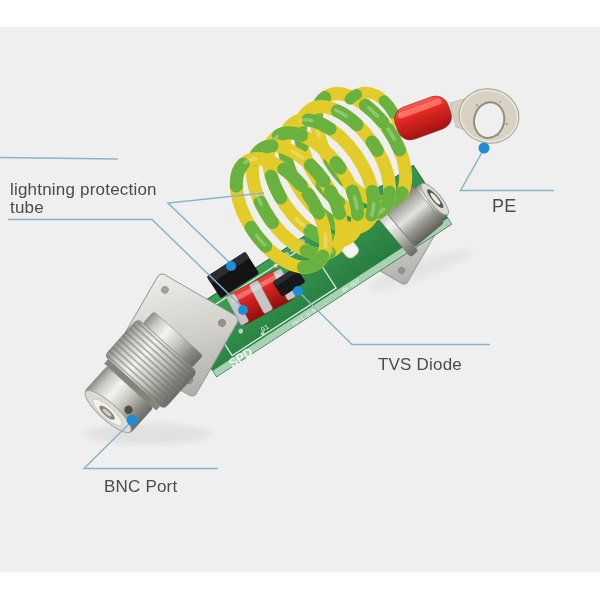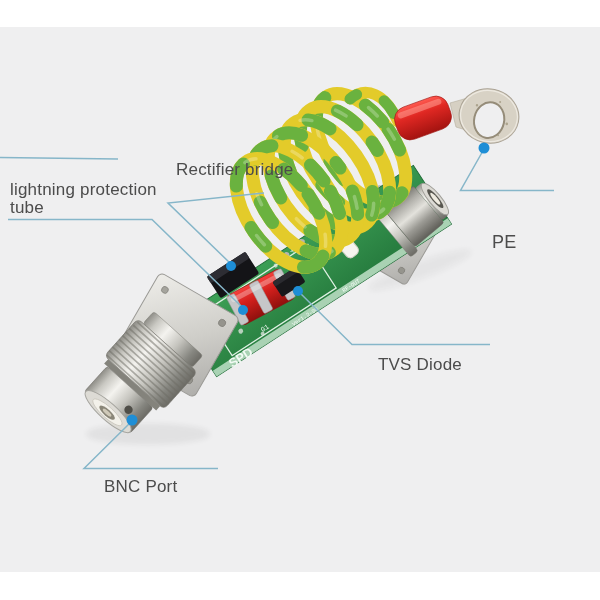--- a/index.html
+++ b/index.html
@@ -2,21 +2,21 @@
 <html><head>
 <meta charset="utf-8">
 <style>
   html,body{margin:0;padding:0;}
   body{width:600px;height:600px;overflow:hidden;background:#ffffff;font-family:"Liberation Sans",sans-serif;}
   #stage{position:relative;width:600px;height:600px;background:#ffffff;}
   #photo-svg{position:absolute;left:0;top:0;width:600px;height:600px;display:block;}
   .label{position:absolute;color:#4c4c4c;letter-spacing:.2px;line-height:20px;white-space:pre-line;}
   .label-lightning{left:10px;top:181px;width:158px;font-size:17px;line-height:18px;}
   .label-rectifier{left:176px;top:160px;font-size:17px;white-space:nowrap;}
-  .label-pe{left:492px;top:196px;font-size:18px;white-space:nowrap;margin-top:36px;}
+  .label-pe{left:492px;top:196px;font-size:18px;white-space:nowrap;}
   .label-tvs{left:378px;top:355px;font-size:17px;white-space:nowrap;}
   .label-bnc{left:104px;top:477px;font-size:17px;white-space:nowrap;}
 </style>
 </head>
 <body>
 
 <div id="stage">
 
 <svg id="photo-svg" viewBox="0 0 600 600">
   <defs>
@@ -238,17 +238,16 @@
     <circle cx="298" cy="291" r="5"></circle>
     <circle cx="484" cy="148" r="5.5"></circle>
     <circle cx="132" cy="420" r="5.5"></circle>
   </g>
 
   <rect x="0" y="0" width="600" height="27" fill="#ffffff"></rect>
   <rect x="0" y="572" width="600" height="28" fill="#ffffff"></rect>
 </svg>
 
   <div class="label label-lightning">lightning protection tube</div>
-  <div class="label label-rectifier">Rectifier bridge</div>
   <div class="label label-pe">PE</div>
   <div class="label label-bnc">BNC Port</div>
   <div class="label label-tvs">TVS Diode</div>
 </div>
 
 </body></html>

